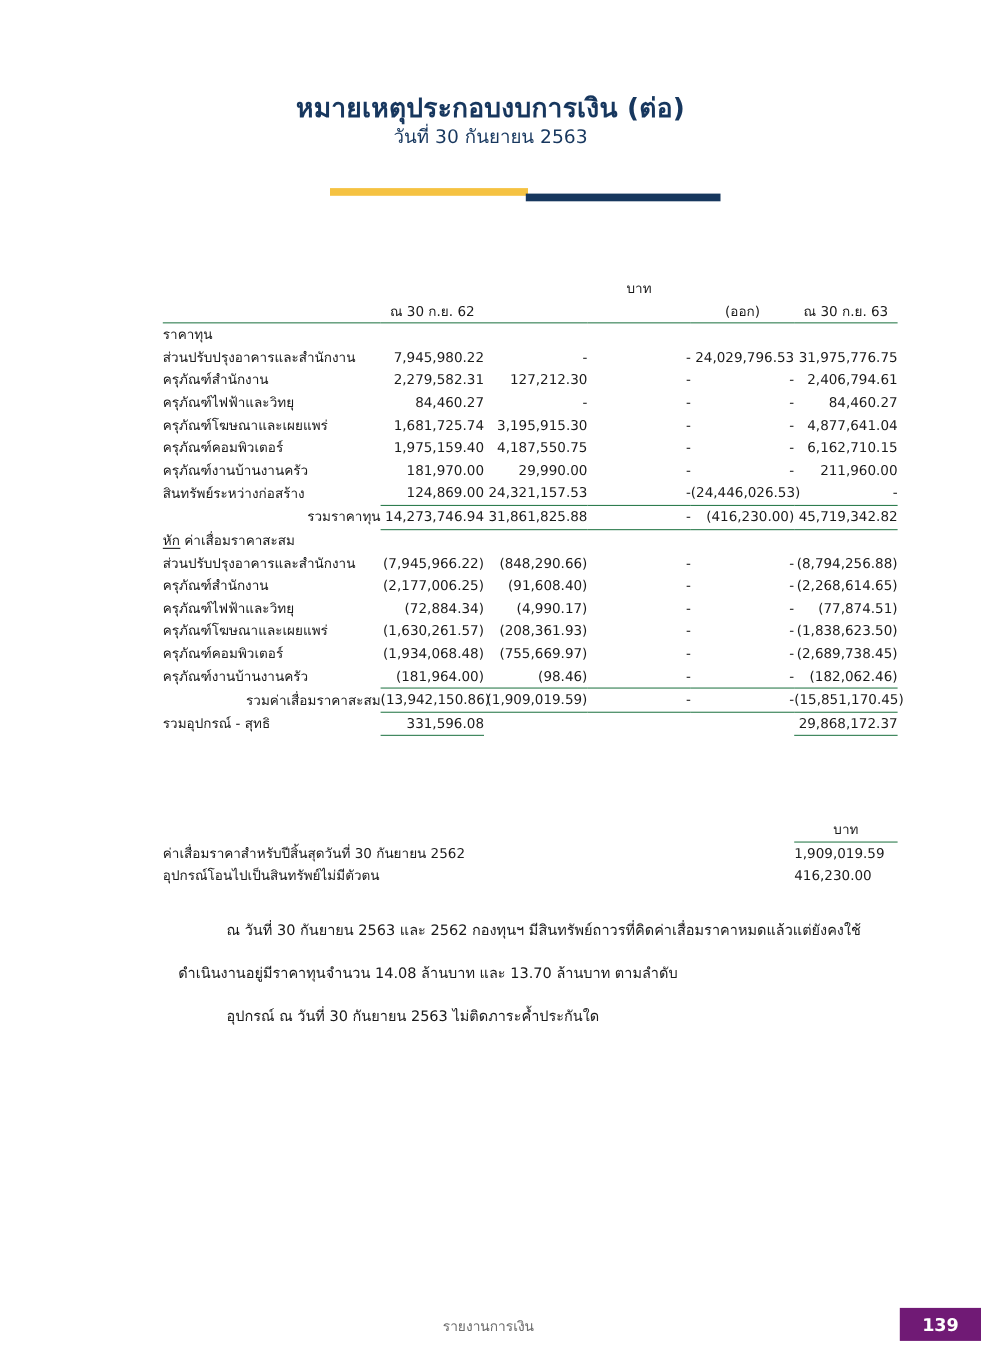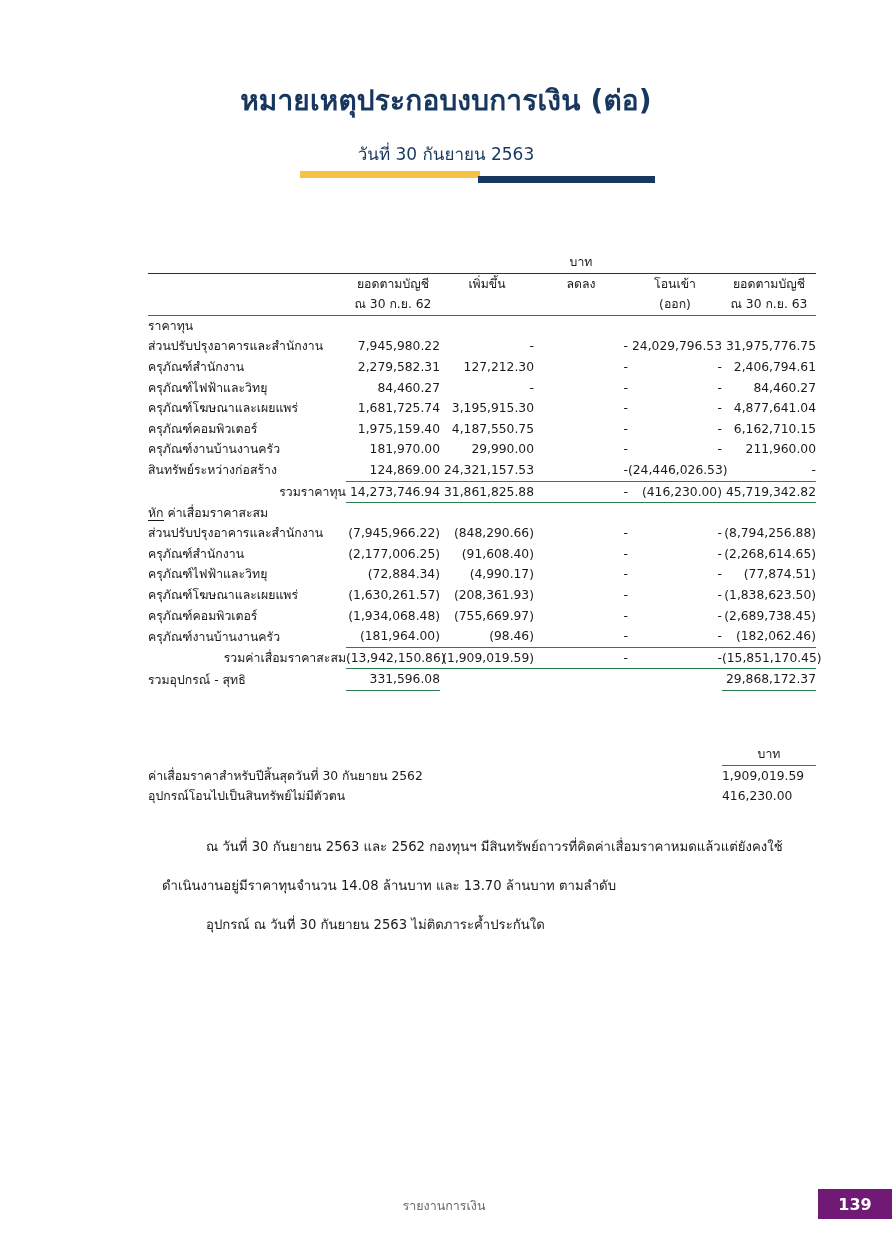--- a/index.html
+++ b/index.html
@@ -21,29 +21,29 @@
     height: 1233px;
   }
 
   
   .doc-title {
     position: absolute;
     left: 0;
     top: 78px;
     width: 892px;
     text-align: center;
-    font-size: 28px;
+    font-size: 24px;
     font-weight: bold;
     color: #17375e;
     letter-spacing: 0.2px;
   }
   .doc-subtitle {
     position: absolute;
     left: 0;
-    top: 140px;
+    top: 110px;
     width: 892px;
     text-align: center;
     font-size: 17px;
     color: #17375e;
   }
   .rule-yellow {
     position: absolute;
     left: 300px;
     top: 171px;
     width: 180px;
@@ -188,28 +188,20 @@
       </colgroup>
       <tbody>
         <tr class="unit-row">
           <td></td>
             <td></td>
             <td></td>
           <td>บาท</td>
           <td></td>
             <td></td>
         </tr>
-        <tr class="hdr topline">
-          <td></td>
-          <td>ยอดตามบัญชี</td>
-          <td>เพิ่มขึ้น</td>
-          <td>ลดลง</td>
-          <td>โอนเข้า</td>
-          <td>ยอดตามบัญชี</td>
-        </tr>
         <tr class="hdr hdr-underline">
           <td></td>
           <td>ณ 30 ก.ย. 62</td>
           <td></td>
           <td></td>
           <td>(ออก)</td>
           <td>ณ 30 ก.ย. 63</td>
         </tr>
 
         <tr>

